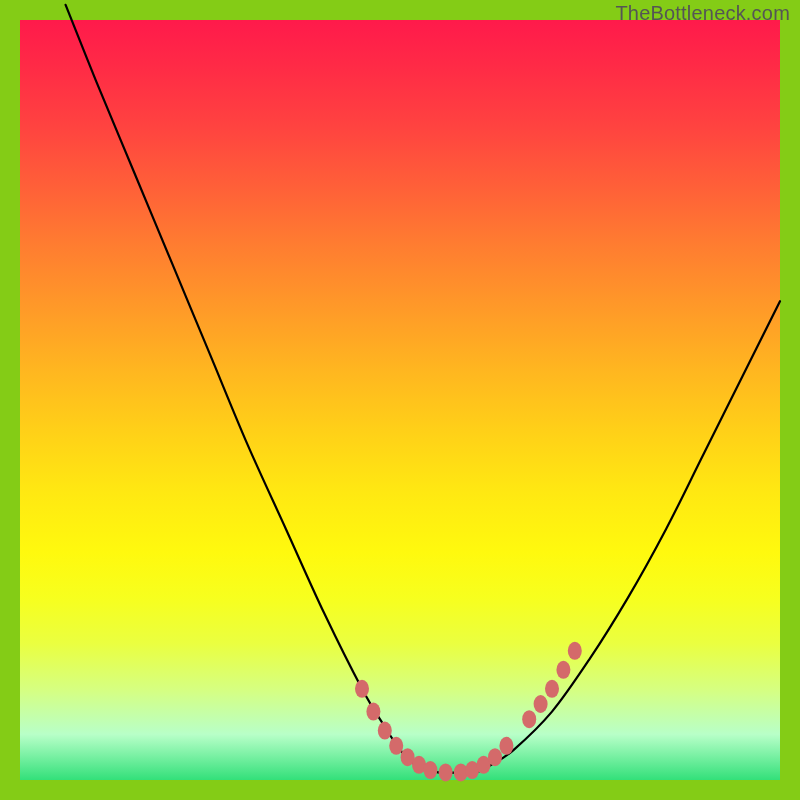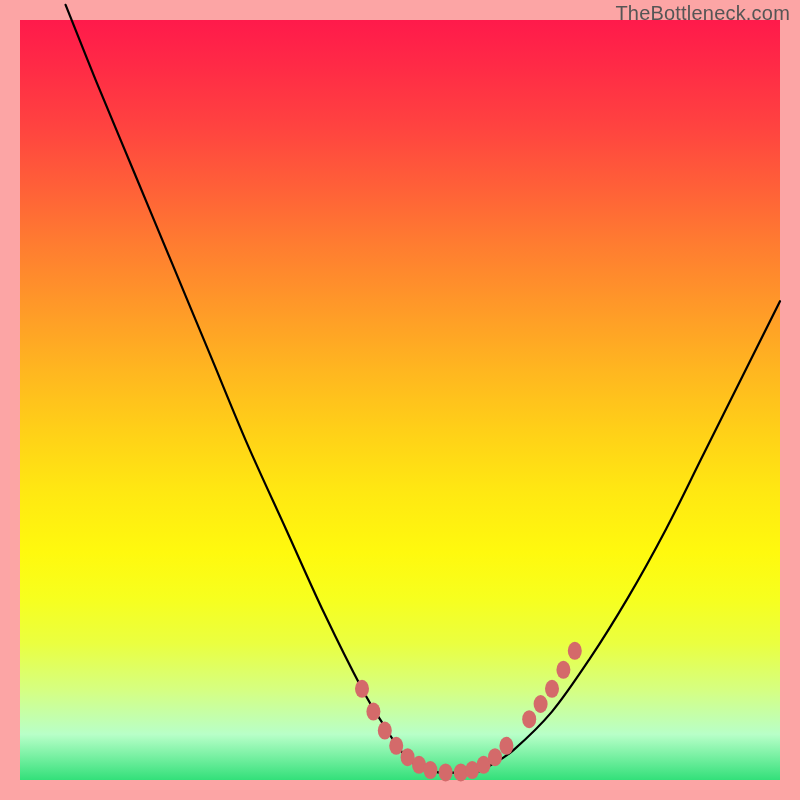--- a/index.html
+++ b/index.html
@@ -9,21 +9,21 @@
     height: 800px;
     background: #000;
     overflow: hidden;
   }
   .frame {
     position: absolute;
     left: 0;
     top: 0;
     width: 800px;
     height: 800px;
-    background: #fca5a5;
+    background: #84cc16;
   }
   .plot {
     position: absolute;
     left: 20px;
     top: 20px;
     width: 760px;
     height: 760px;
     background: linear-gradient(to bottom,
       #ff1a4b 0%,
       #ff2a46 6%,

